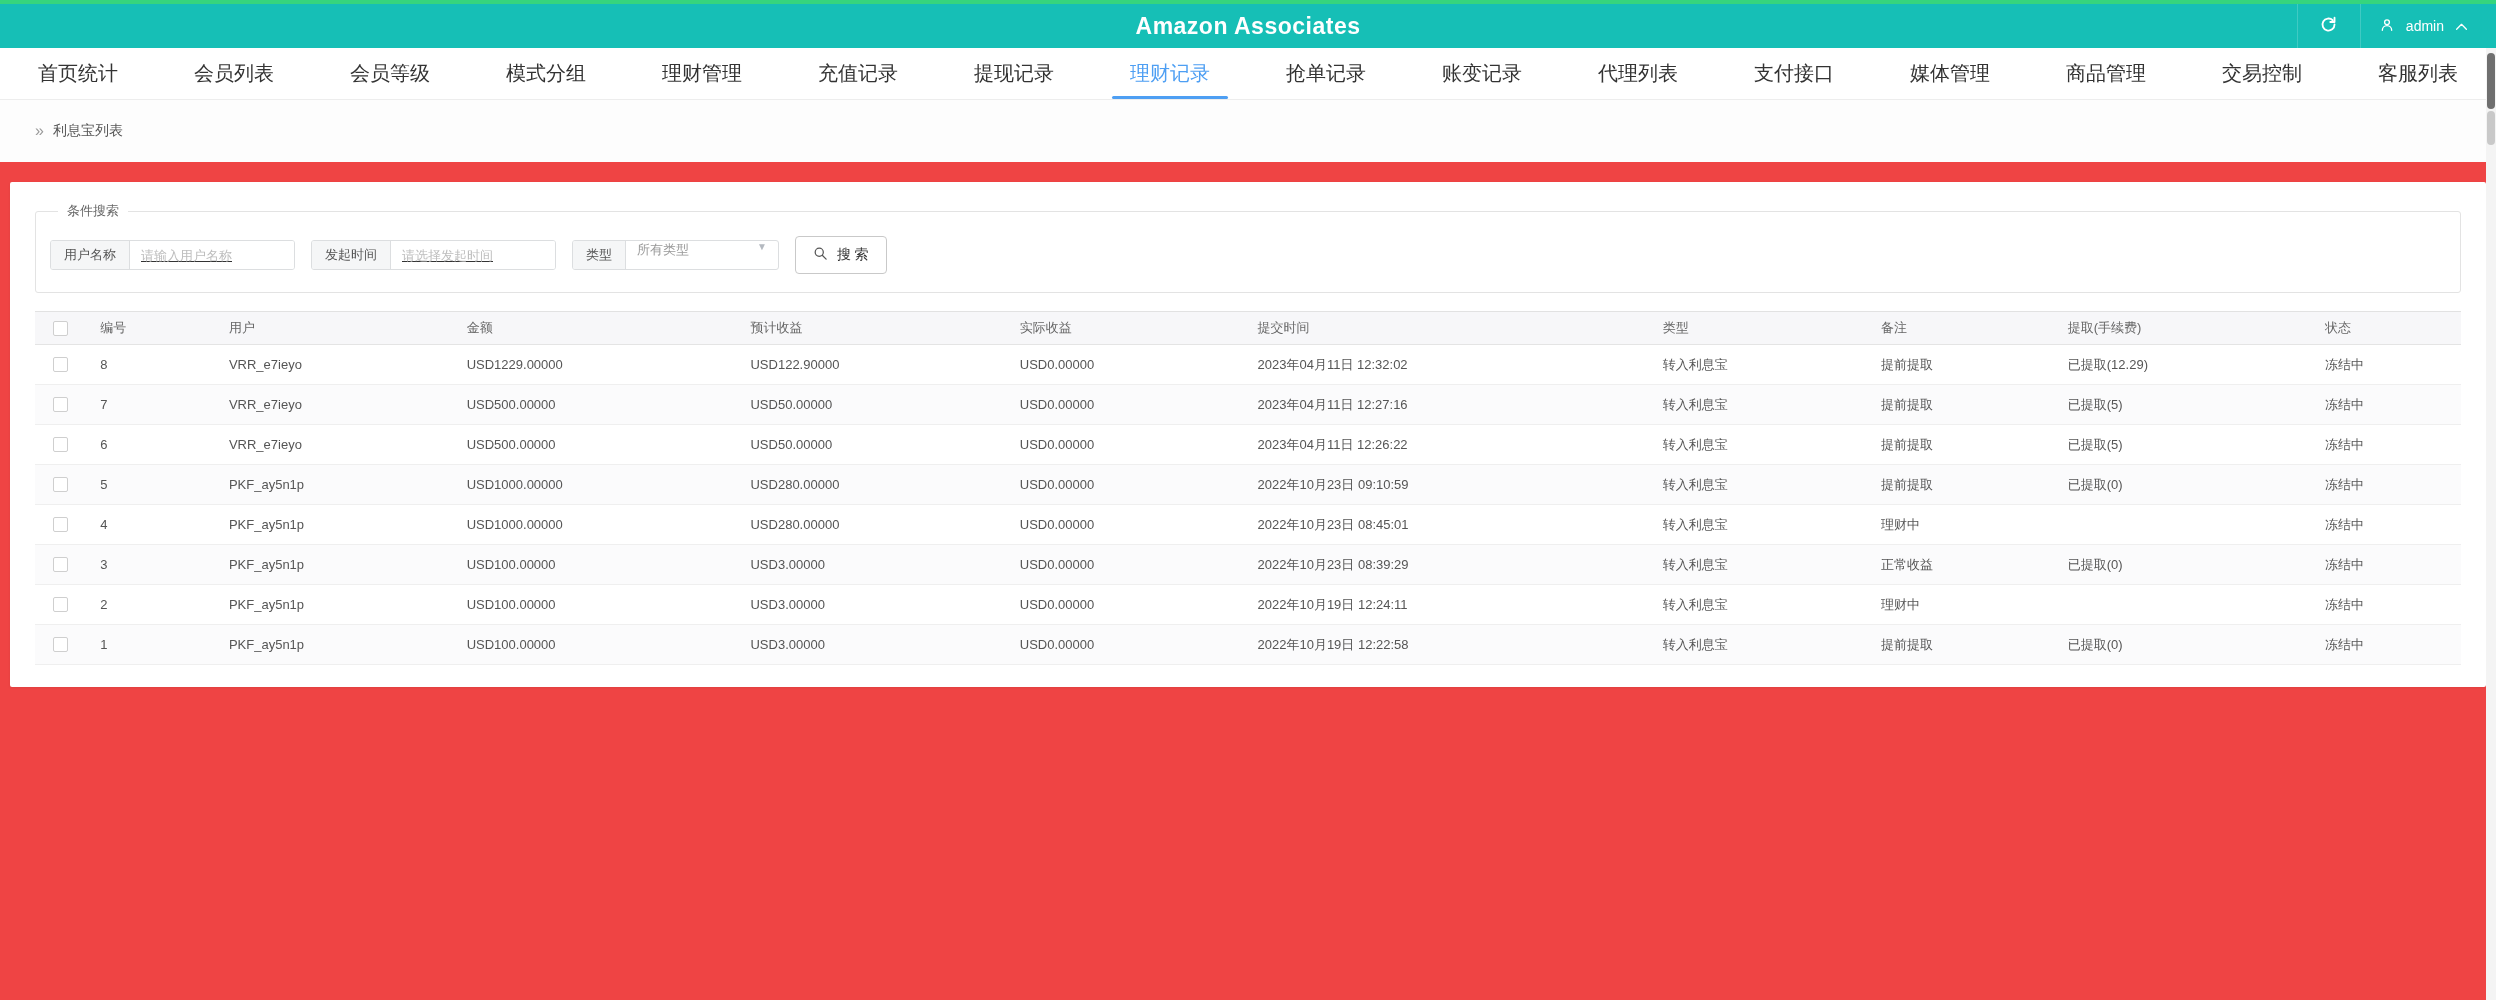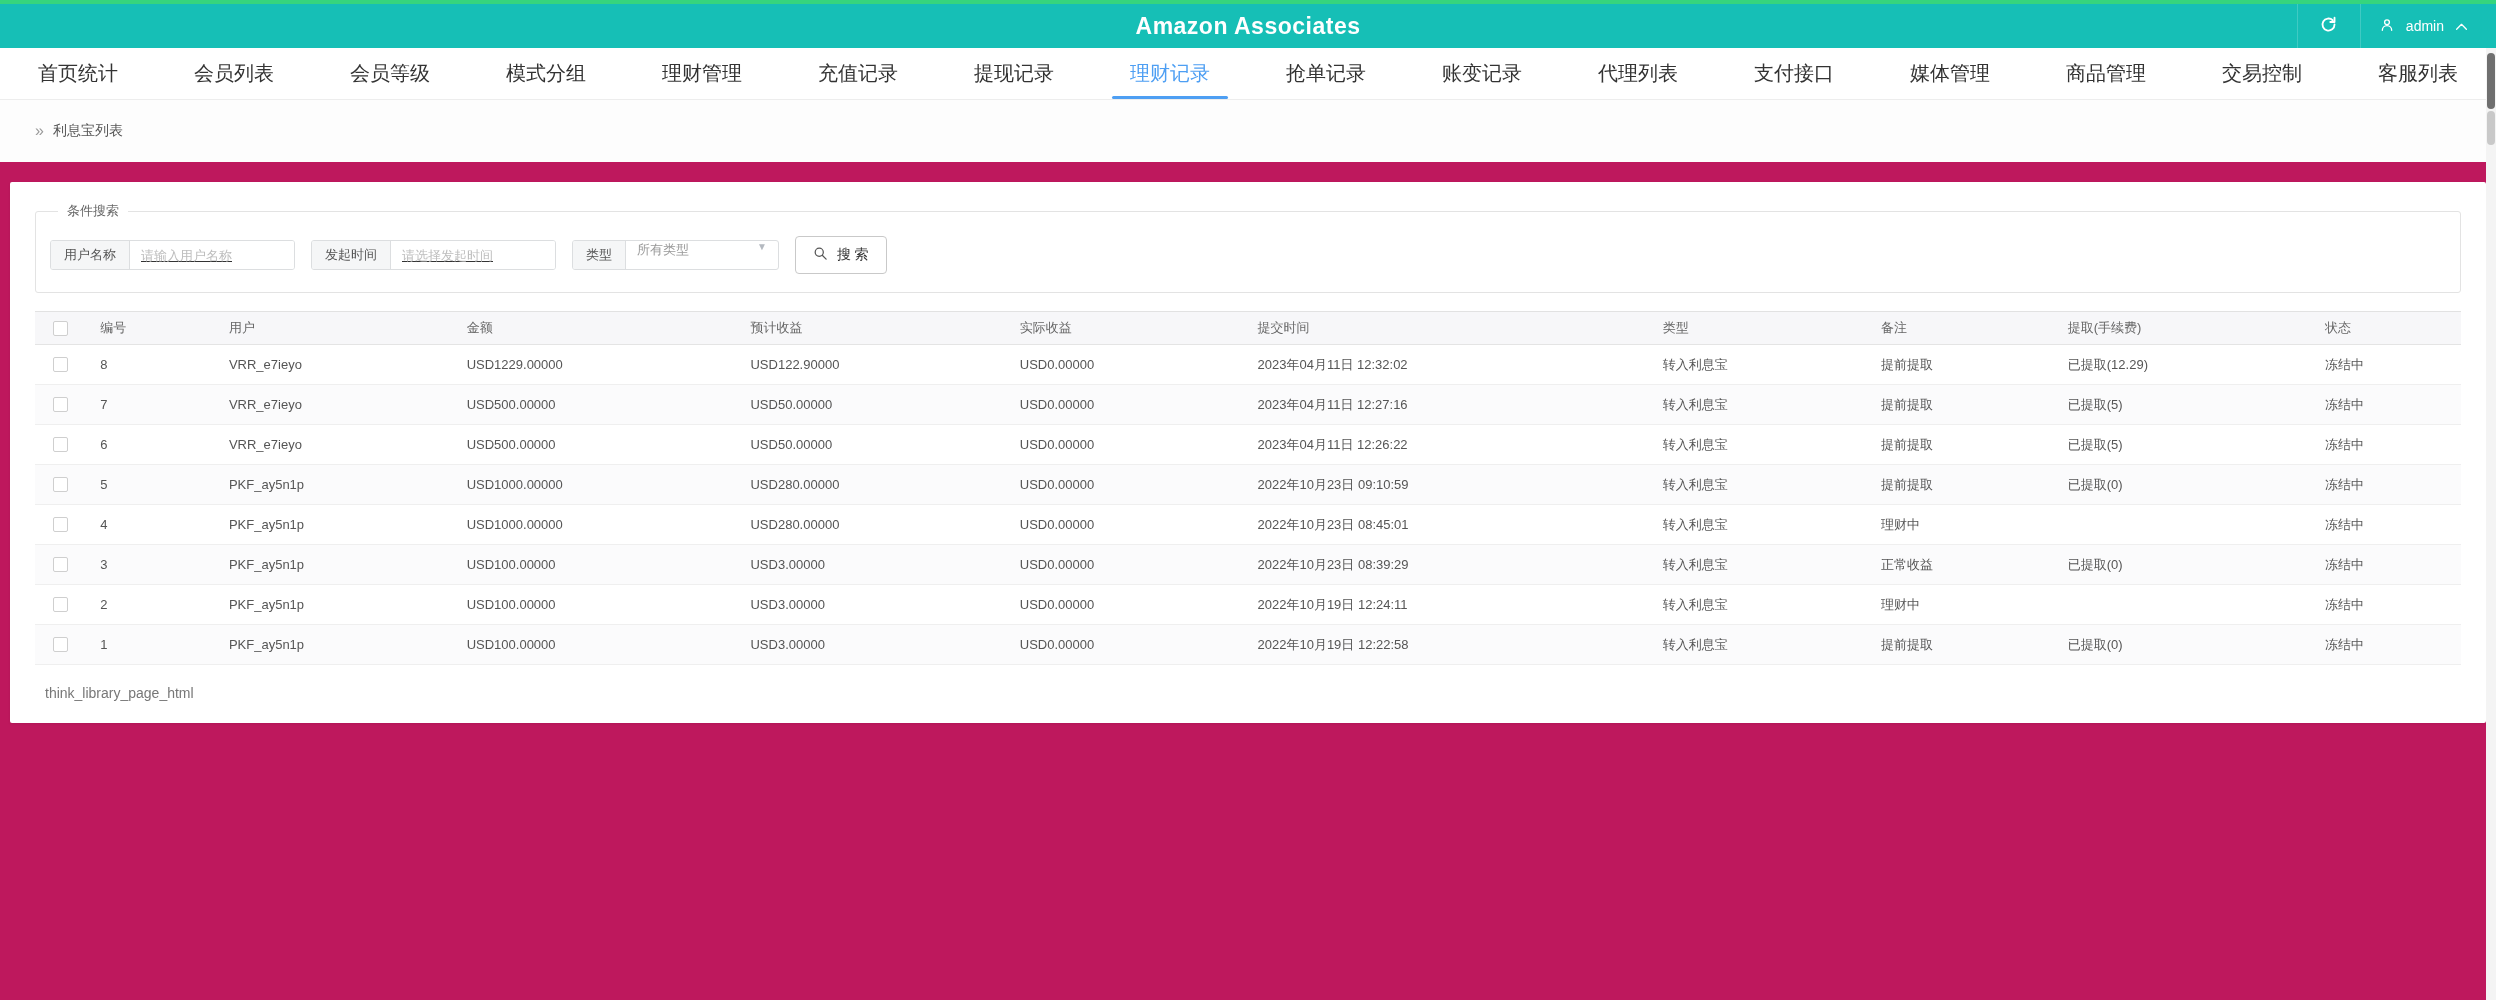--- a/index.html
+++ b/index.html
@@ -59,21 +59,21 @@
   
   .breadcrumb-bar{
     height:62px;background:#fdfdfd;
     display:flex;align-items:center;gap:9px;
     padding-left:35px;font-size:14px;color:#555;
     box-shadow:0 2px 3px rgba(0,0,0,.04);
   }
   .crumb-marker{color:#9a9a9a;font-size:16px;}
   
   .page{
-    padding:20px 10px;height:838px;background:#be185d;
+    padding:20px 10px;height:838px;background:#ef4444;
   }
   .card{
     background:#fff;
     box-shadow:0 1px 3px rgba(0,0,0,.07);
     border-radius:2px;
     padding:20px 25px 22px;
     min-height:486px;
   }
   
   fieldset.search-area{
@@ -387,20 +387,19 @@
               <td>2022年10月19日 12:22:58</td>
               <td>转入利息宝</td>
               <td>提前提取</td>
               <td>已提取(0)</td>
               <td>冻结中</td>
             </tr>
           </tbody>
       </table>
     </div>
 
-    <div class="footer-note">think_library_page_html</div>
   </div>
 </div>
 
 <div class="scrollbar">
   <div class="scroll-thumb"></div>
   <div class="scroll-tail"></div>
 </div>
 
 </body></html>

